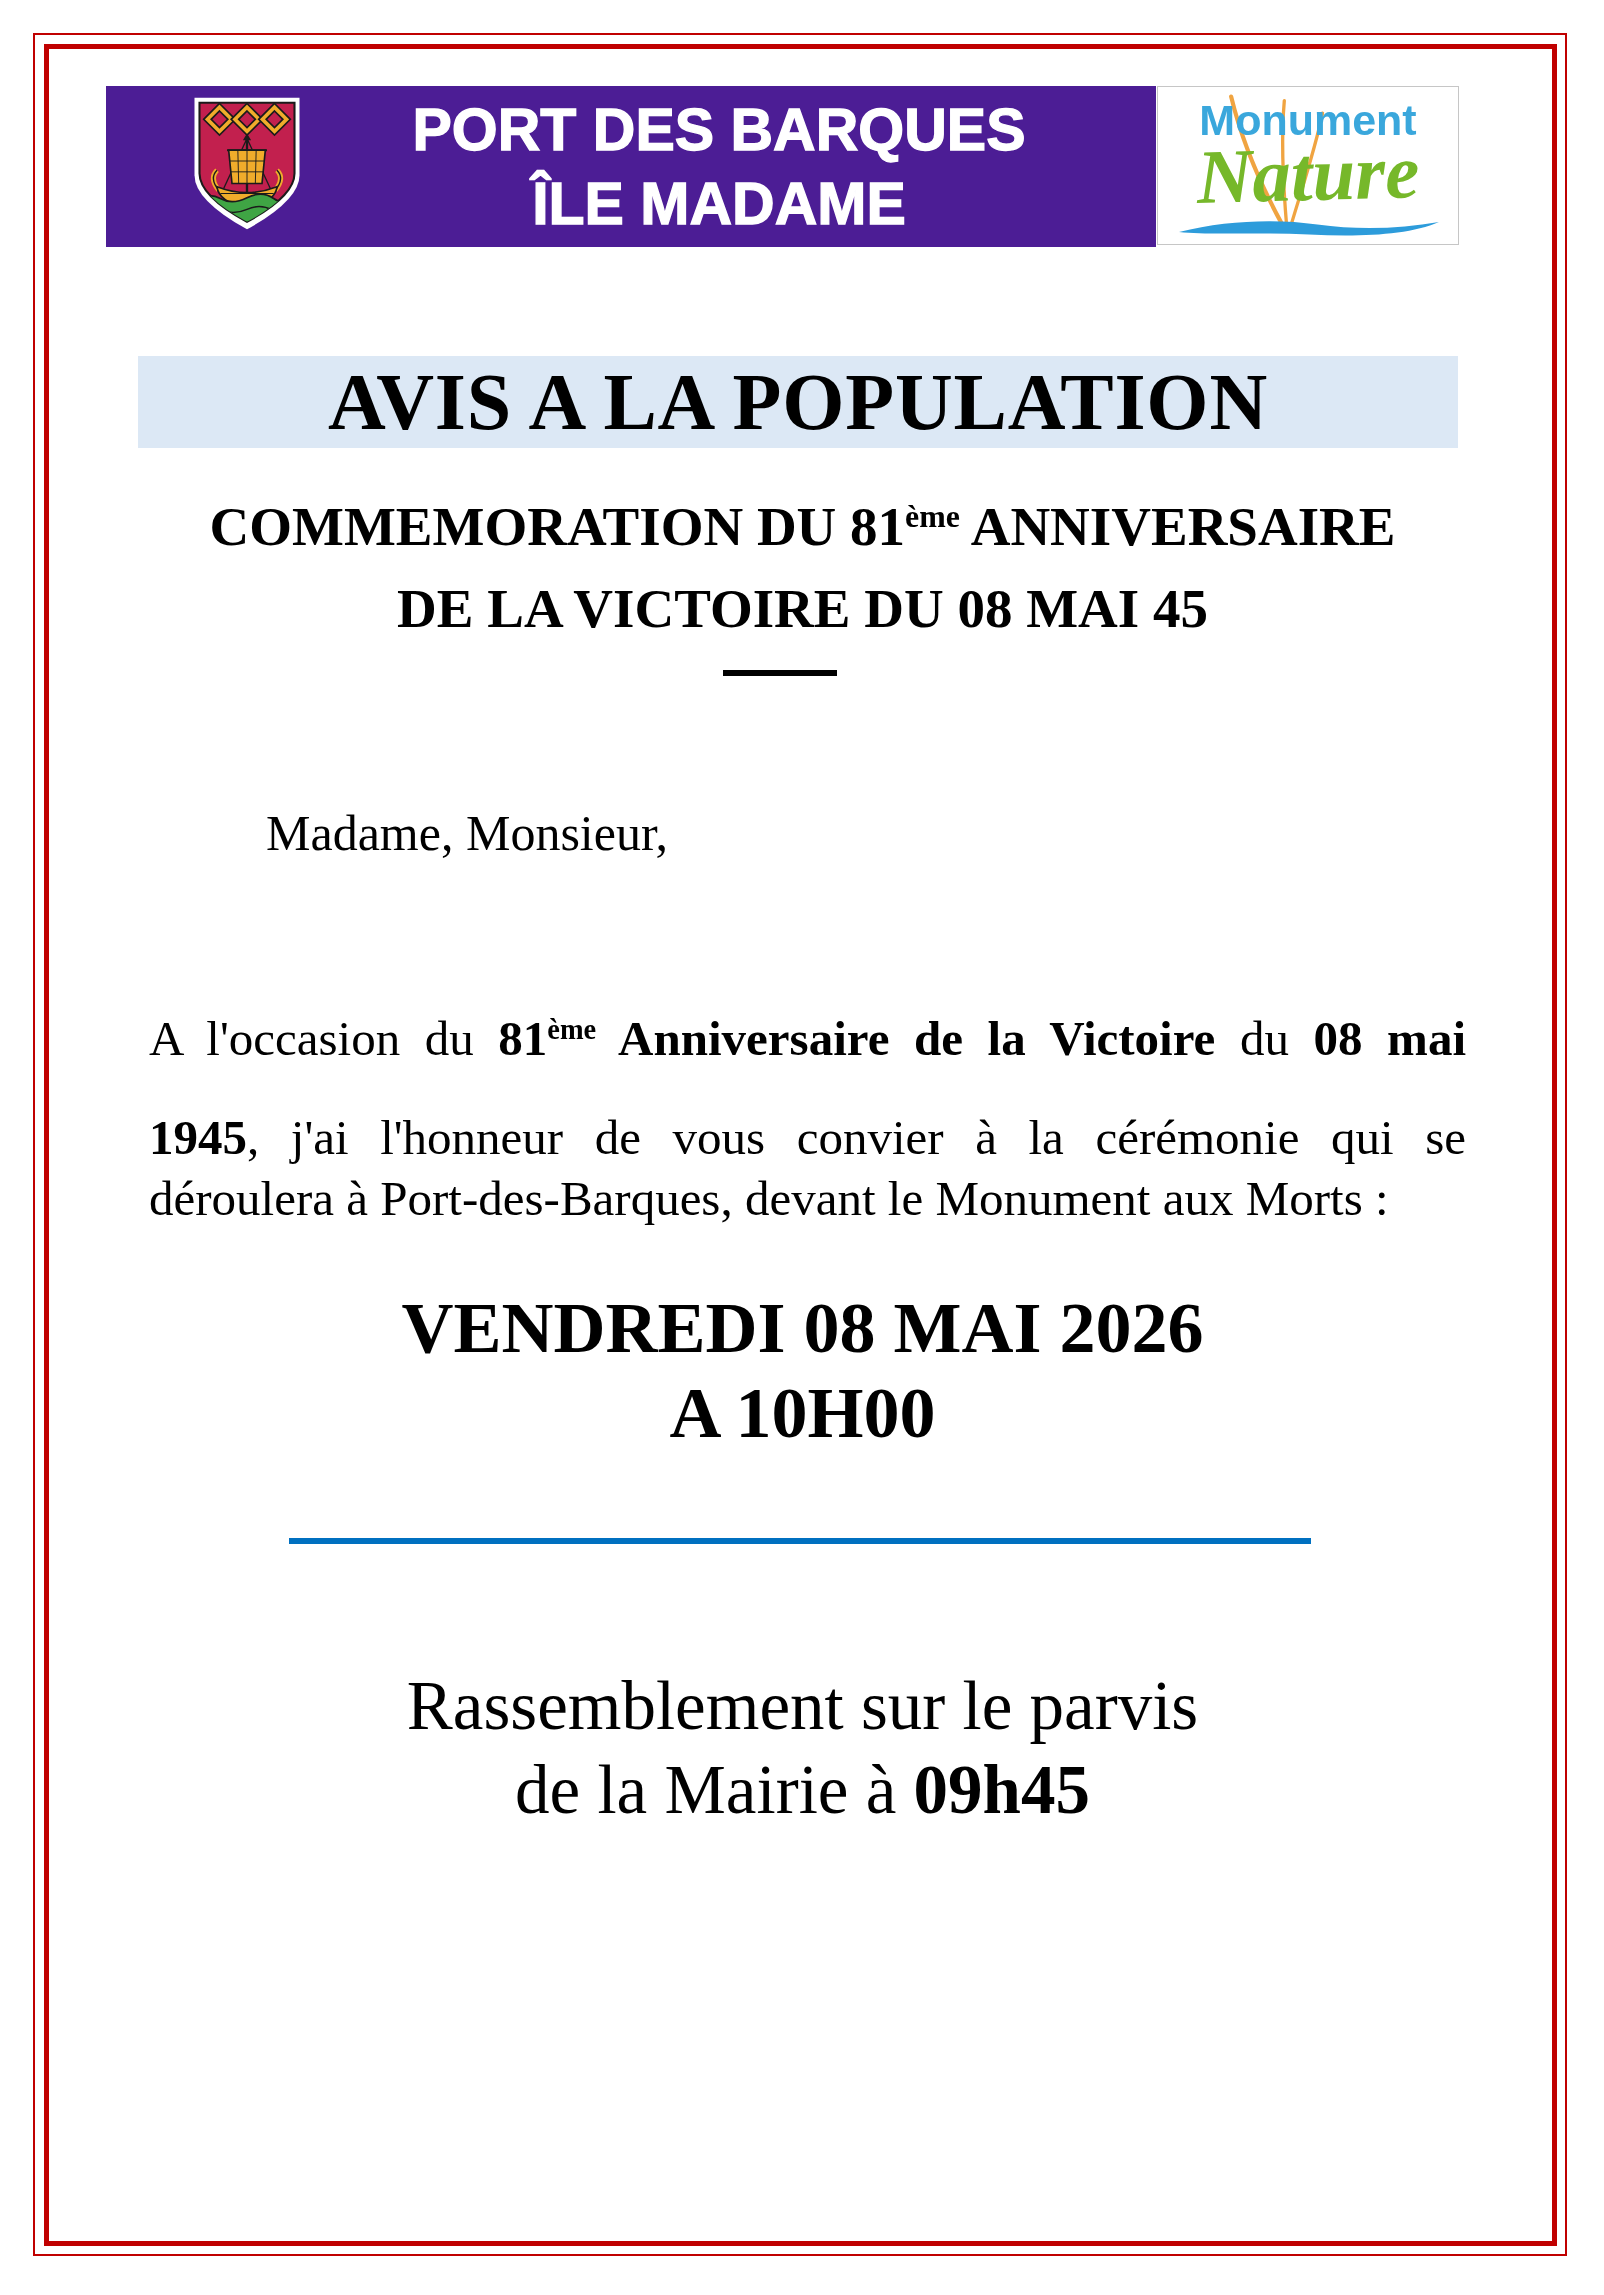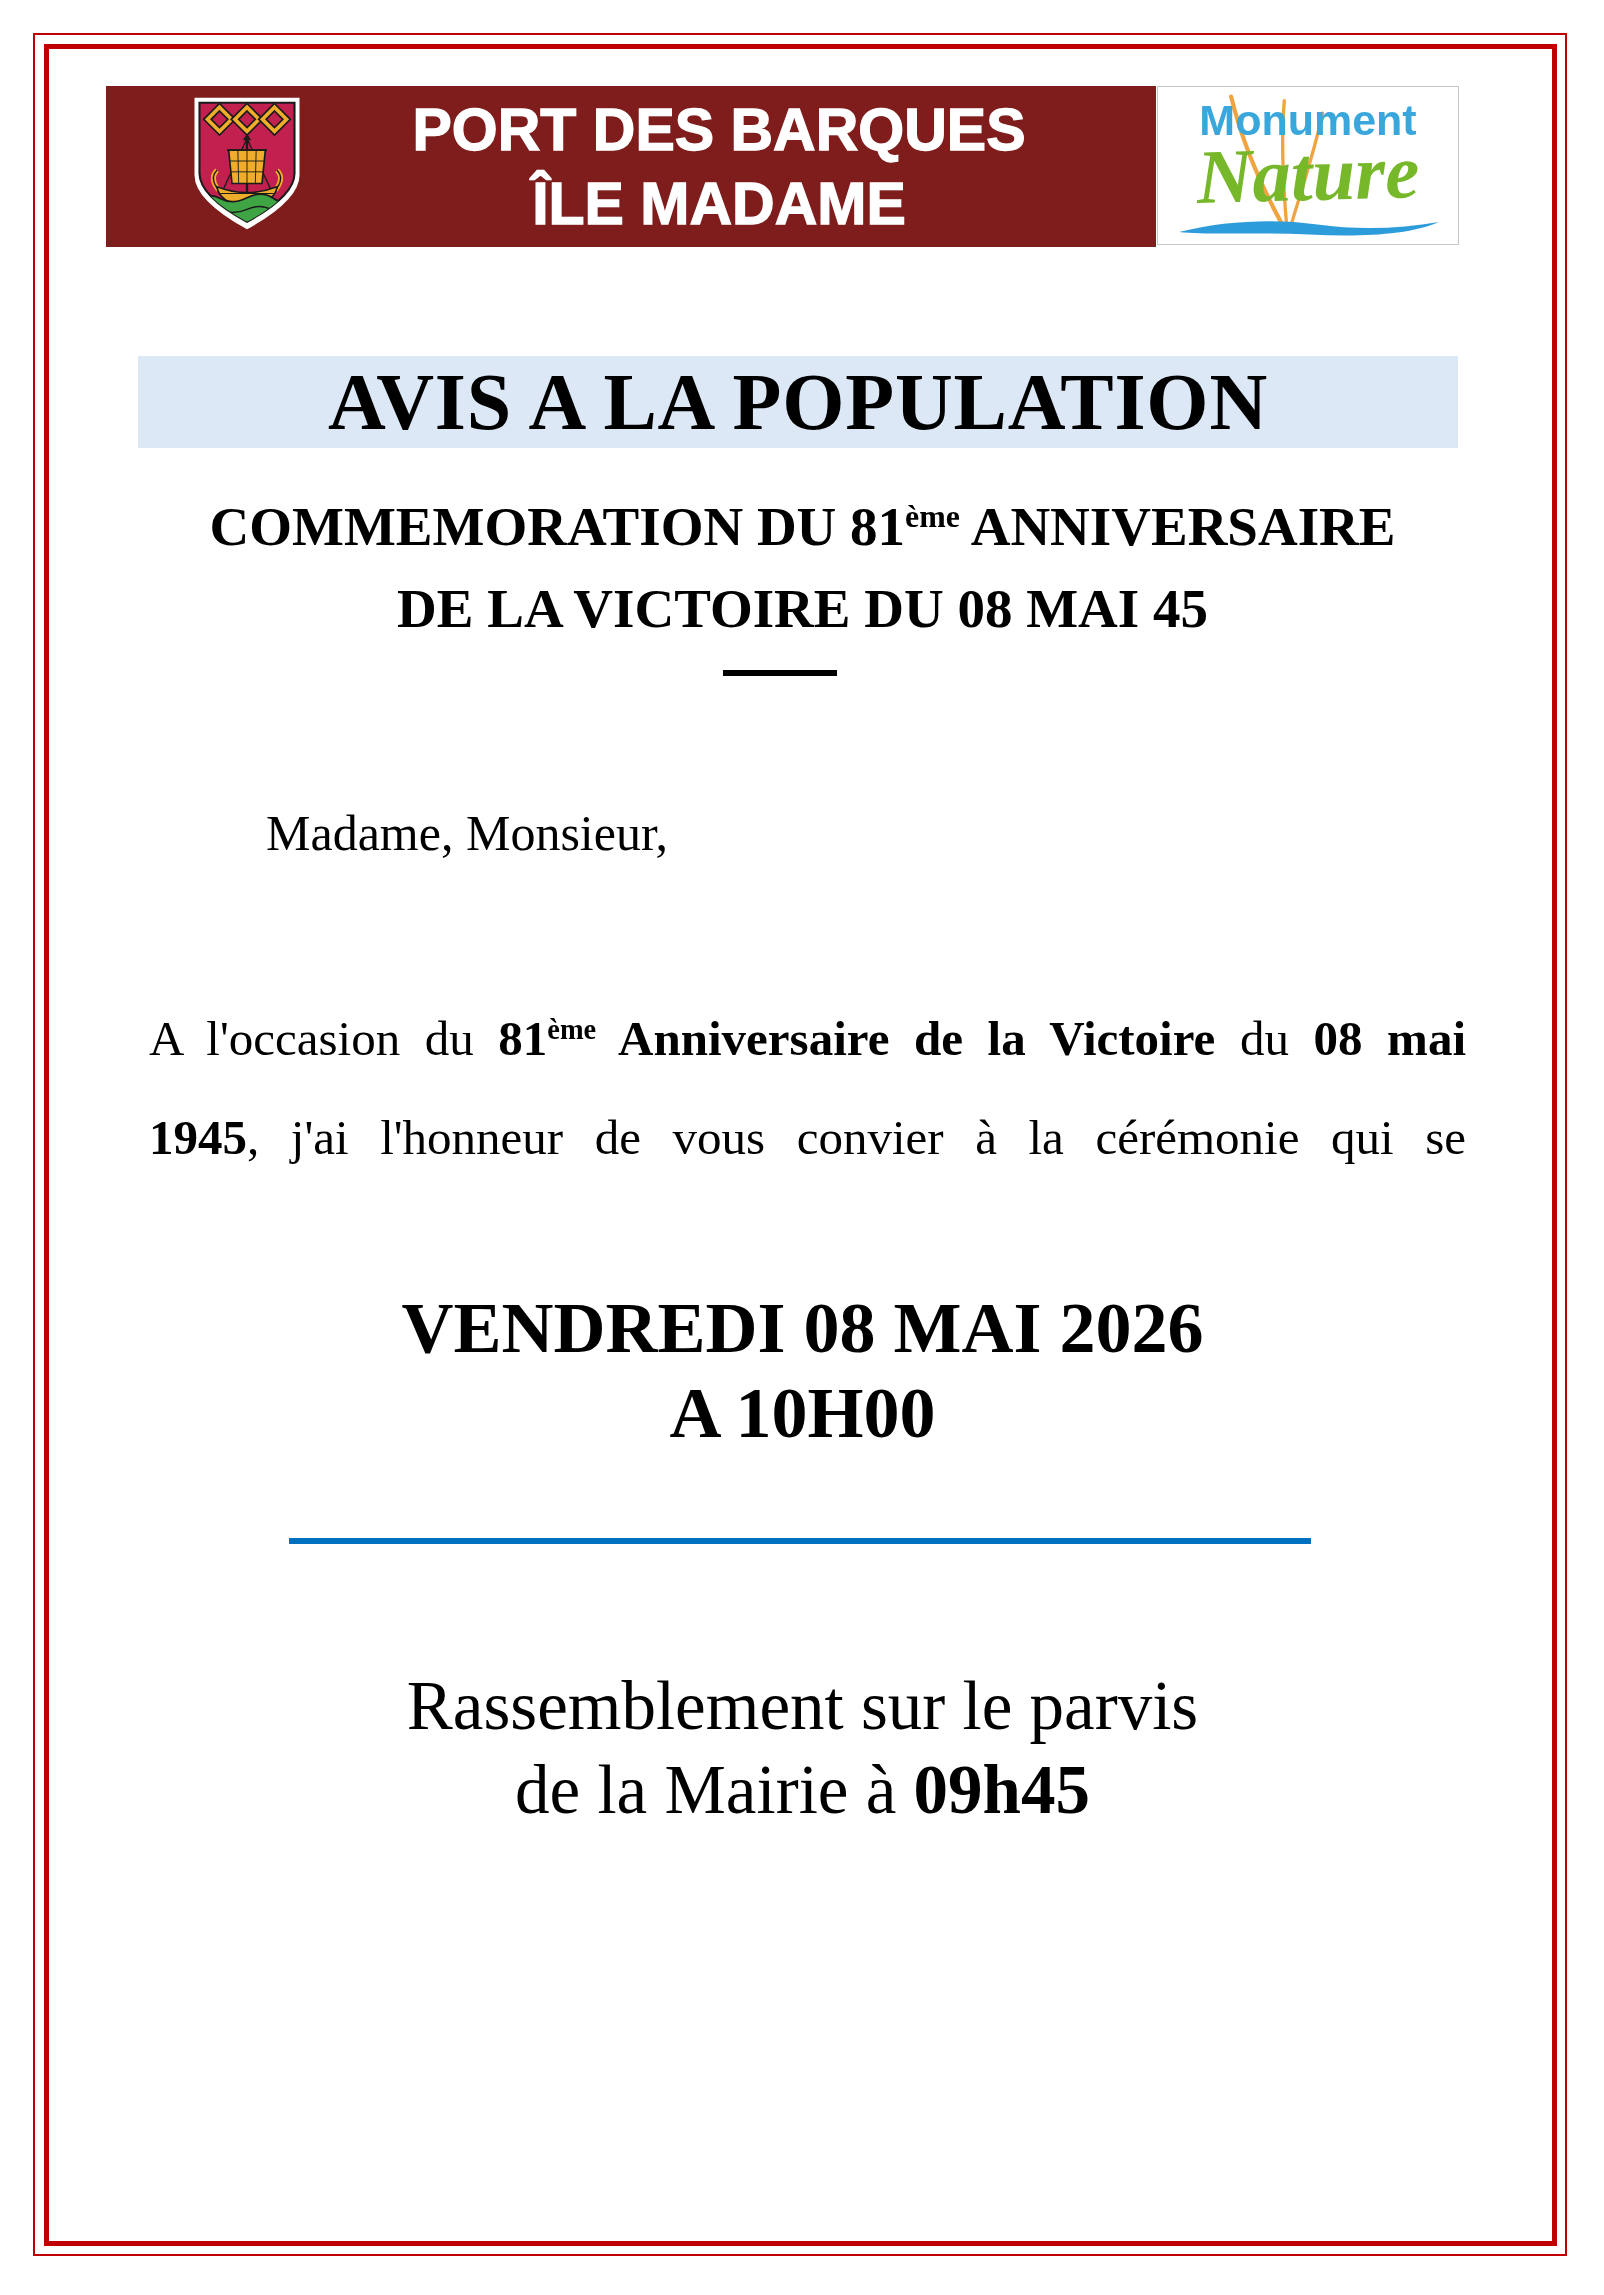--- a/index.html
+++ b/index.html
@@ -106,21 +106,21 @@
   b, .b { font-weight: 700; }
 </style>
 </head>
 <body>
 
 <div class="page">
 
   <div class="border-outer" style="border-color: rgb(192, 0, 0);"></div>
   <div class="border-inner" style="border-color: rgb(192, 0, 0);"></div>
 
-  <header class="banner" style="background-color: #7f1d1d;">
+  <header class="banner" style="background-color: #4c1d95;">
     <div class="crest">
       <svg viewBox="0 0 132 164" xmlns="http://www.w3.org/2000/svg">
         <defs>
           <clipPath id="shieldClip">
             <path d="M9 9 H123 V94 Q123 121 66 152 Q9 121 9 94 Z"></path>
           </clipPath>
         </defs>
         <path d="M3 3 H129 V96 Q129 126 66 161 Q3 126 3 96 Z" fill="#ffffff"></path>
         <path d="M9 9 H123 V94 Q123 121 66 152 Q9 121 9 94 Z" fill="#c2204e" stroke="#1b1b1b" stroke-width="2.5"></path>
         <g stroke="#1b1b1b" stroke-width="2">
@@ -188,20 +188,21 @@
     <div>DE LA VICTOIRE DU 08 MAI 45</div>
   </div>
 
   <div class="dash"></div>
 
   <div class="salutation">Madame, Monsieur,</div>
 
   <div class="paragraph">
     <div class="pline pj"><span>A l'occasion du </span><span class="b">81</span><span class="b sup">ème</span><span class="b"> Anniversaire de la Victoire</span><span> du </span><span class="b">08 mai</span></div>
     <div class="pline pj"><span class="b">1945</span><span>, j'ai l'honneur de vous convier à la cérémonie qui se</span></div>
+    <div class="pline"><span>déroulera à Port-des-Barques, devant le Monument aux Morts :</span></div>
   </div>
 
   <div class="event">
     <div>VENDREDI 08 MAI 2026</div>
     <div>A 10H00</div>
   </div>
 
   <div class="rule-blue" style="background-color: rgb(0, 112, 192);"></div>
 
   <div class="assembly">

